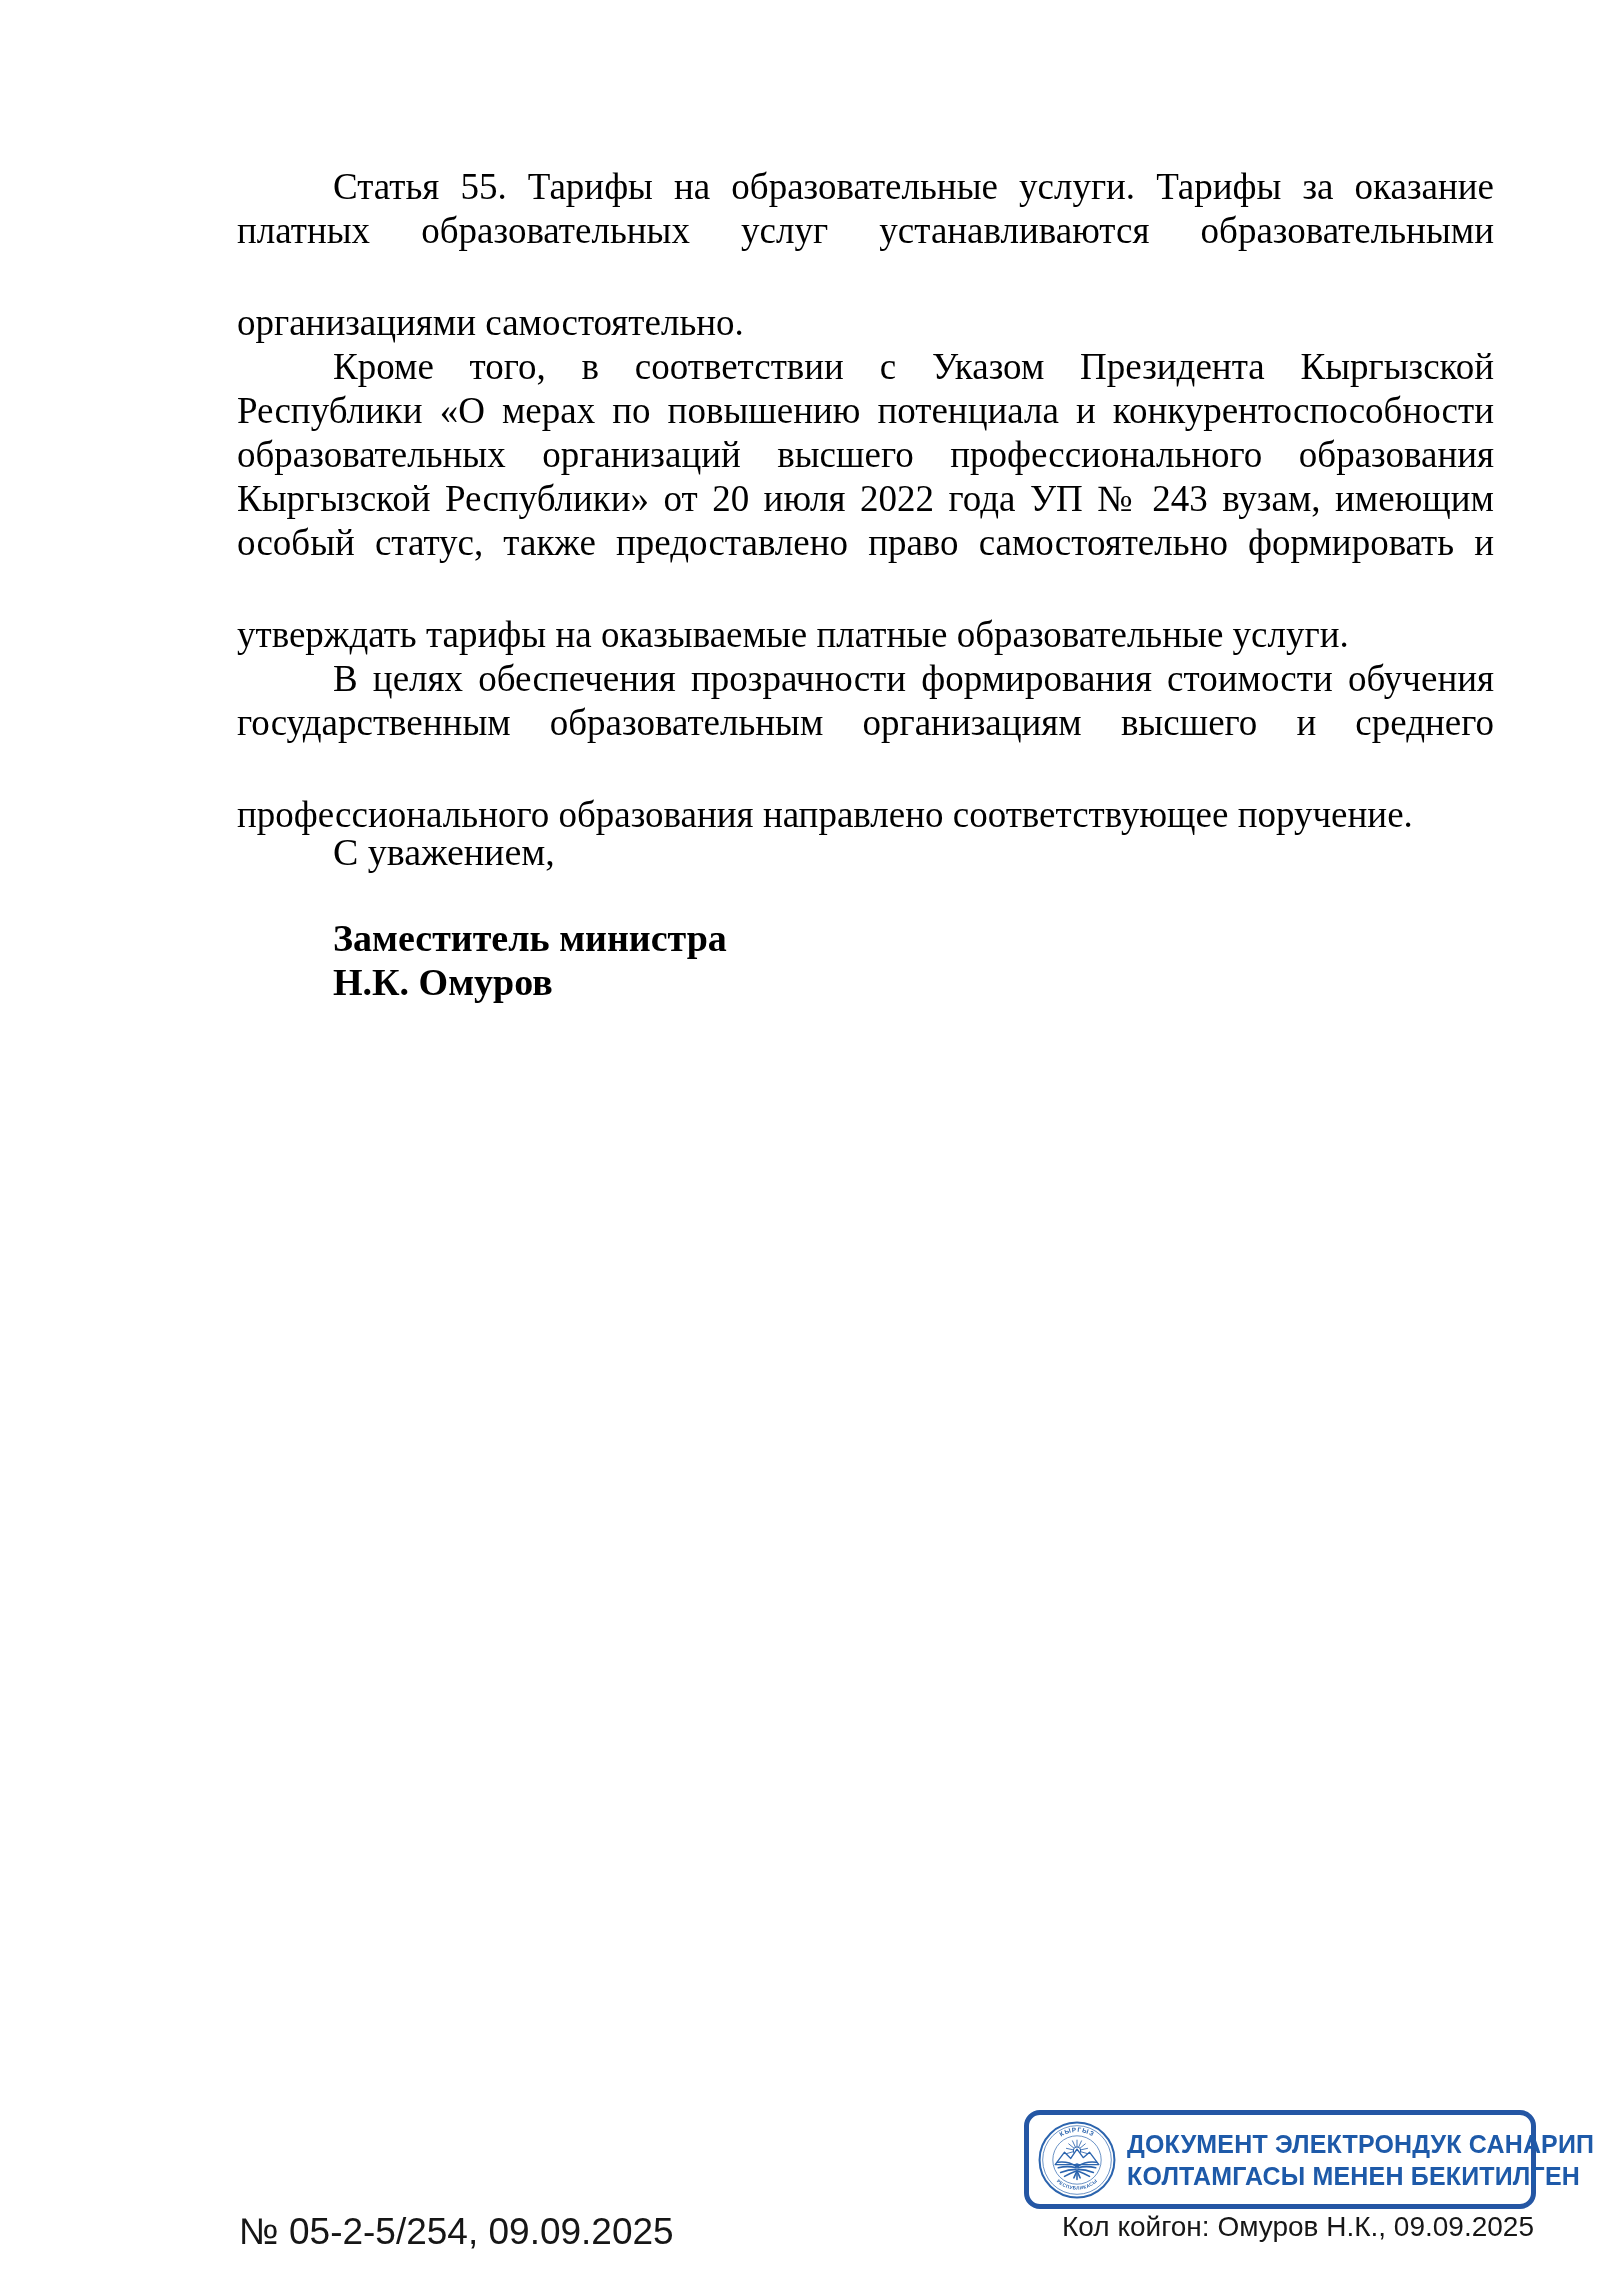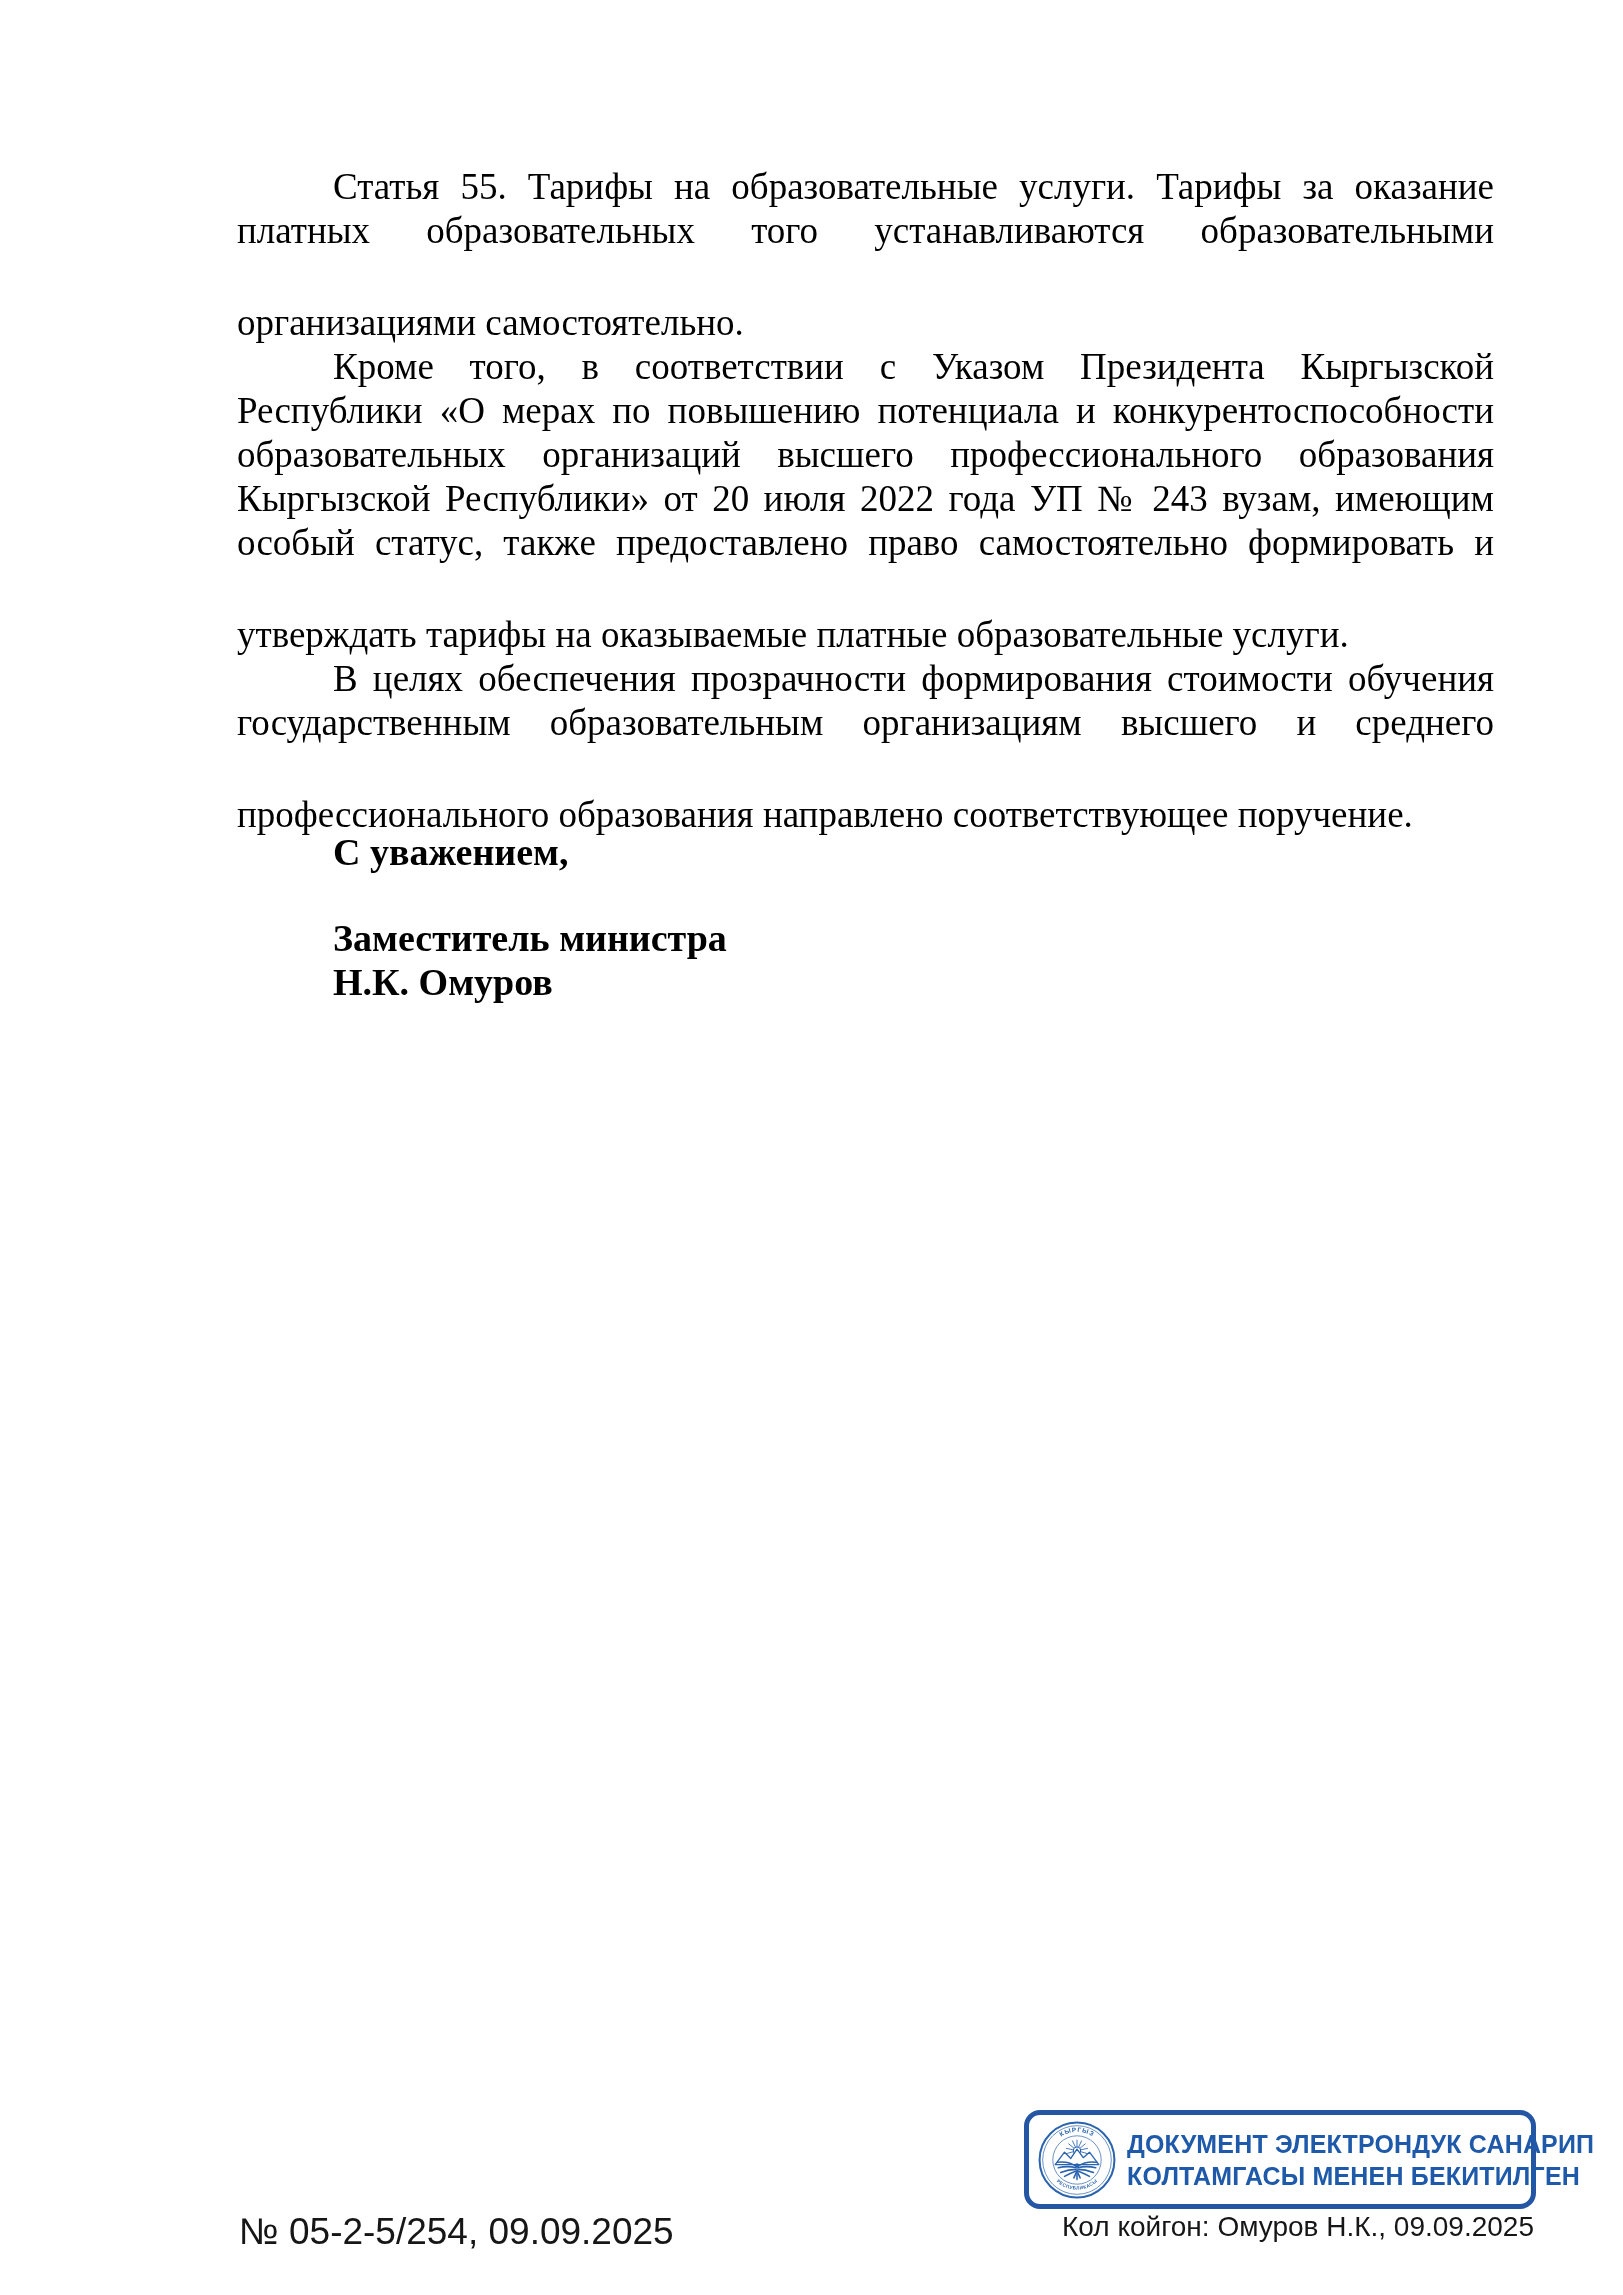--- a/index.html
+++ b/index.html
@@ -28,21 +28,21 @@
     hyphens:none;
   }
   .line.para-end{ text-align-last:left;margin-top:48px; }
   .line.indent{ text-indent:96px; }
   
   .closing{
     position:absolute;
     left:333px;
     top:830px;
     font-size:38px;
-    font-weight:bold;
+    font-weight:normal;
   }
   .signature-row{
     position:absolute;
     left:333px;
     right:188px;
     top:916px;
     display:flex;
     justify-content:space-between;
     font-size:38px;
     font-weight:bold;
@@ -96,21 +96,21 @@
     white-space:nowrap;
   }
 </style>
 </head>
 <body>
 
 <div class="page">
 
   <div class="body-text">
     <div class="line indent">Статья 55. Тарифы на образовательные услуги. Тарифы за оказание</div>
-    <div class="line">платных образовательных того устанавливаются образовательными</div>
+    <div class="line">платных образовательных услуг устанавливаются образовательными</div>
     <div class="line para-end">организациями самостоятельно.</div>
 
     <div class="line indent">Кроме того, в соответствии с Указом Президента Кыргызской</div>
     <div class="line">Республики «О мерах по повышению потенциала и конкурентоспособности</div>
     <div class="line">образовательных организаций высшего профессионального образования</div>
     <div class="line">Кыргызской Республики» от 20 июля 2022 года УП № 243 вузам, имеющим</div>
     <div class="line">особый статус, также предоставлено право самостоятельно формировать и</div>
     <div class="line para-end">утверждать тарифы на оказываемые платные образовательные услуги.</div>
 
     <div class="line indent">В целях обеспечения прозрачности формирования стоимости обучения</div>

